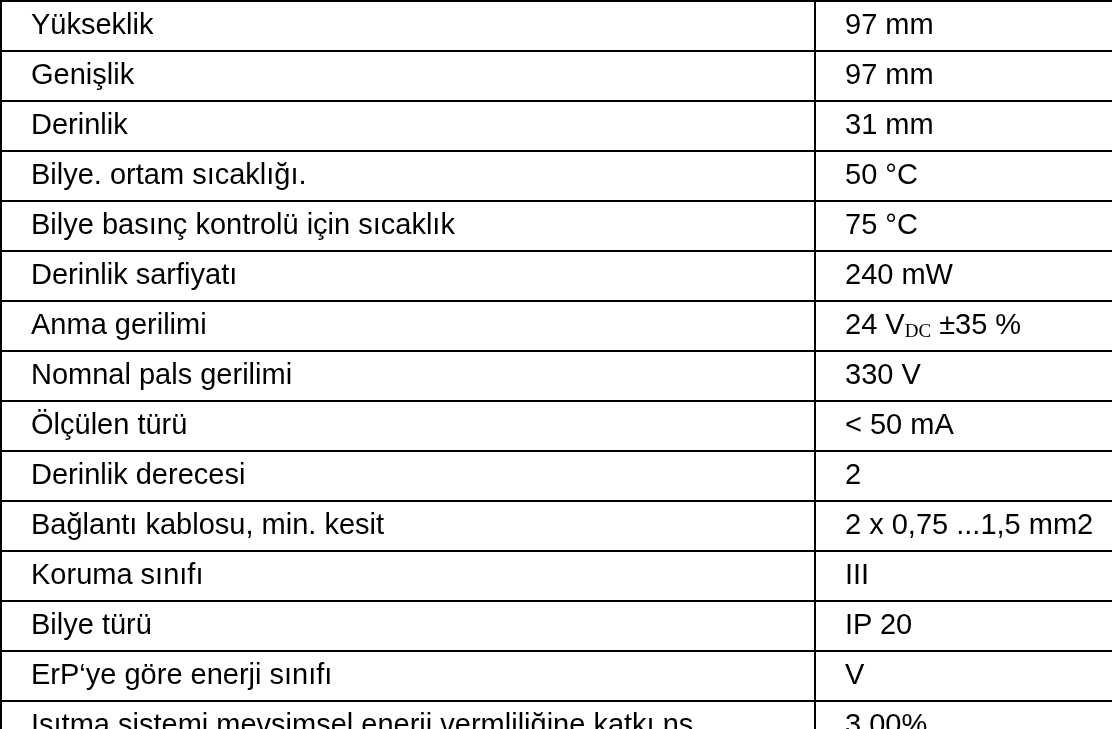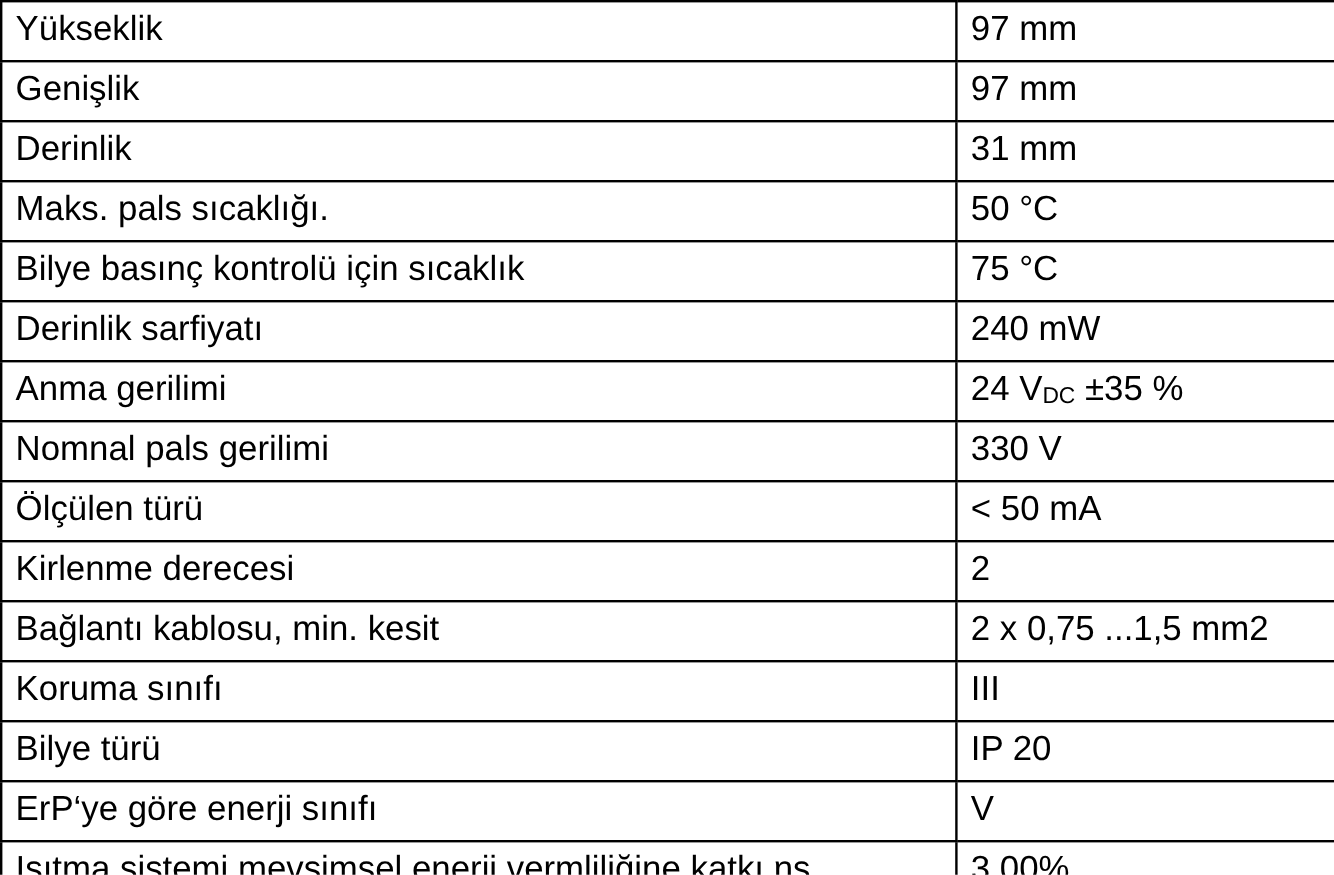--- a/index.html
+++ b/index.html
@@ -17,54 +17,55 @@
     table.spec-table {
       border-collapse: collapse;
       width: 1111px;
       height: 728px;
       table-layout: fixed;
     }
     table.spec-table td {
       border: 2.5px solid #000000;
       font-size: 29px;
       line-height: 1;
-      padding: 0 0 3px 11px;
+      padding: 0 0 3px 29px;
       height: 45px;
       vertical-align: middle;
       white-space: nowrap;
       overflow: hidden;
       margin-top: 45px;
     }
     table.spec-table td.col-label { width: 783px; }
     table.spec-table td.col-value { width: 305px; }
     sub.dc {
       font-size: 19px;
       vertical-align: -3px;
       line-height: 0;
+      font-family: Liberation Serif, serif;
     }
   </style>
 </head>
 <body>
 
 <table class="spec-table">
   <tbody>
     <tr>
       <td class="col-label">Yükseklik</td>
       <td class="col-value">97 mm</td>
     </tr>
     <tr>
       <td class="col-label">Genişlik</td>
       <td class="col-value">97 mm</td>
     </tr>
     <tr>
       <td class="col-label">Derinlik</td>
       <td class="col-value">31 mm</td>
     </tr>
     <tr>
-      <td class="col-label">Maks. pals sıcaklığı.</td>
+      <td class="col-label">Bilye. ortam sıcaklığı.</td>
       <td class="col-value">50 °C</td>
     </tr>
     <tr>
       <td class="col-label">Bilye basınç kontrolü için sıcaklık</td>
       <td class="col-value">75 °C</td>
     </tr>
     <tr>
       <td class="col-label">Derinlik sarfiyatı</td>
       <td class="col-value">240 mW</td>
     </tr>
@@ -74,21 +75,21 @@
     </tr>
     <tr>
       <td class="col-label">Nomnal pals gerilimi</td>
       <td class="col-value">330 V</td>
     </tr>
     <tr>
       <td class="col-label">Ölçülen türü</td>
       <td class="col-value">&lt; 50 mA</td>
     </tr>
     <tr>
-      <td class="col-label">Kirlenme derecesi</td>
+      <td class="col-label">Derinlik derecesi</td>
       <td class="col-value">2</td>
     </tr>
     <tr>
       <td class="col-label">Bağlantı kablosu, min. kesit</td>
       <td class="col-value">2 x 0,75 ...1,5 mm2</td>
     </tr>
     <tr>
       <td class="col-label">Koruma sınıfı</td>
       <td class="col-value">III</td>
     </tr>

